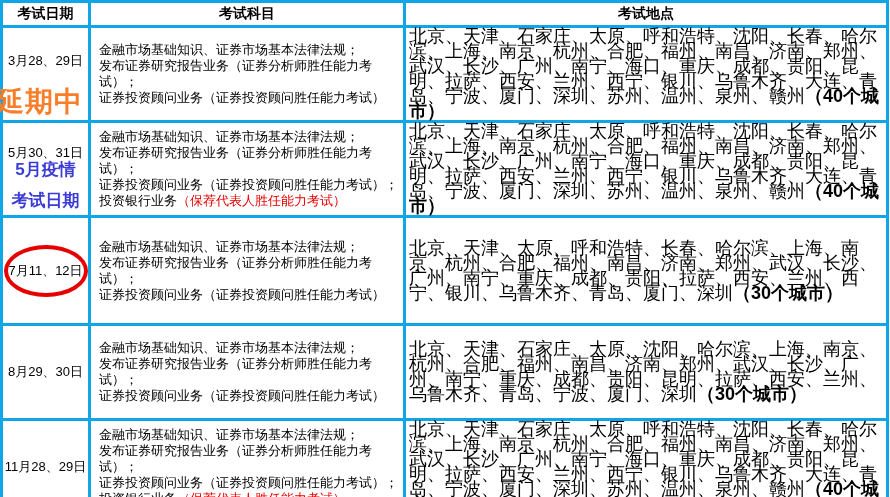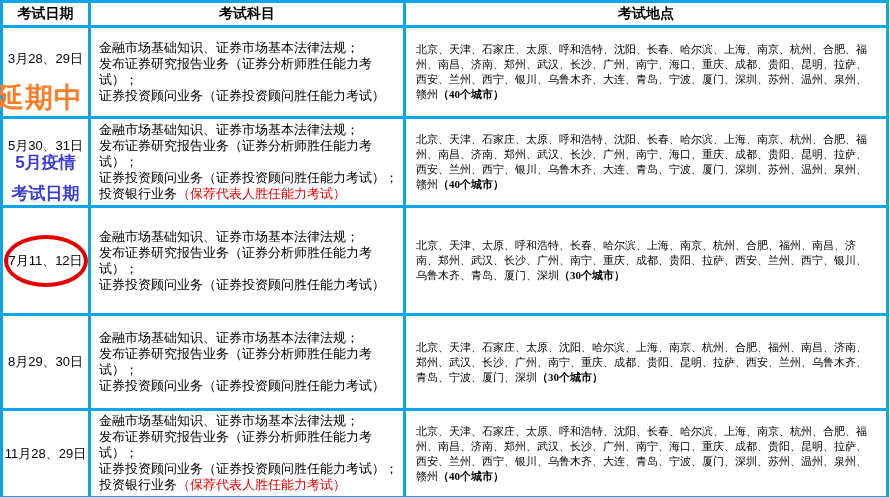--- a/index.html
+++ b/index.html
@@ -5,21 +5,21 @@
   * { margin:0; padding:0; box-sizing:border-box; }
   html,body { background:#fff; }
   body { font-family:"Liberation Sans","DejaVu Sans",sans-serif; color:#000; }
   .page { position:relative; width:890px; height:497px; overflow:hidden; background:#fff; }
   table.sched { border-collapse:collapse; table-layout:fixed; width:889px; height:494px; border:2px solid #000; }
   th,td { border:3px solid #0ea5e9; vertical-align:middle; overflow:visible; }
   th { font-size:14px; font-weight:bold; text-align:center; height:25px; background:#fff; }
   tr.r1 { height:91px; } tr.r2 { height:89px; } tr.r3 { height:108px; } tr.r4 { height:95px; } tr.r5 { height:85px; }
   td.date { text-align:center; font-size:13px; position:relative; white-space:nowrap; }
   td.subj { font-size:13px; line-height:16px; padding:2px 2px 2px 8px; }
-  td.loc  { font-size:11px; line-height:15px; padding:1px 10px;font-family:Liberation Serif, serif; }
+  td.loc  { font-size:18px; line-height:15px; padding:1px 3px; }
   .date-line { line-height:16px;text-align:center; }
   .lift { margin-bottom:26px; }
   .pt { padding-top:16px; }
   .postponed { position:absolute; left:-7px; bottom:4px; color:var(--orange,#fa7d29); font-size:28px; font-weight:bold; line-height:1; white-space:nowrap; letter-spacing:1px; }
   .blue-note { color:var(--blue,#3b3bd6); font-weight:bold; font-size:17px; line-height:18px; }
   .note-gap { margin-top:13px; }
   .red-seg { color:var(--red,#e80000);font-family:Liberation Mono, monospace; }
   .bold { font-weight:bold; }
   .ellipse { position:absolute; left:50%; top:50%; transform:translate(-50%,-50%); width:84px; height:52px; border:4px solid var(--circle,#e60000); border-radius:50%; pointer-events:none; }
 </style>

